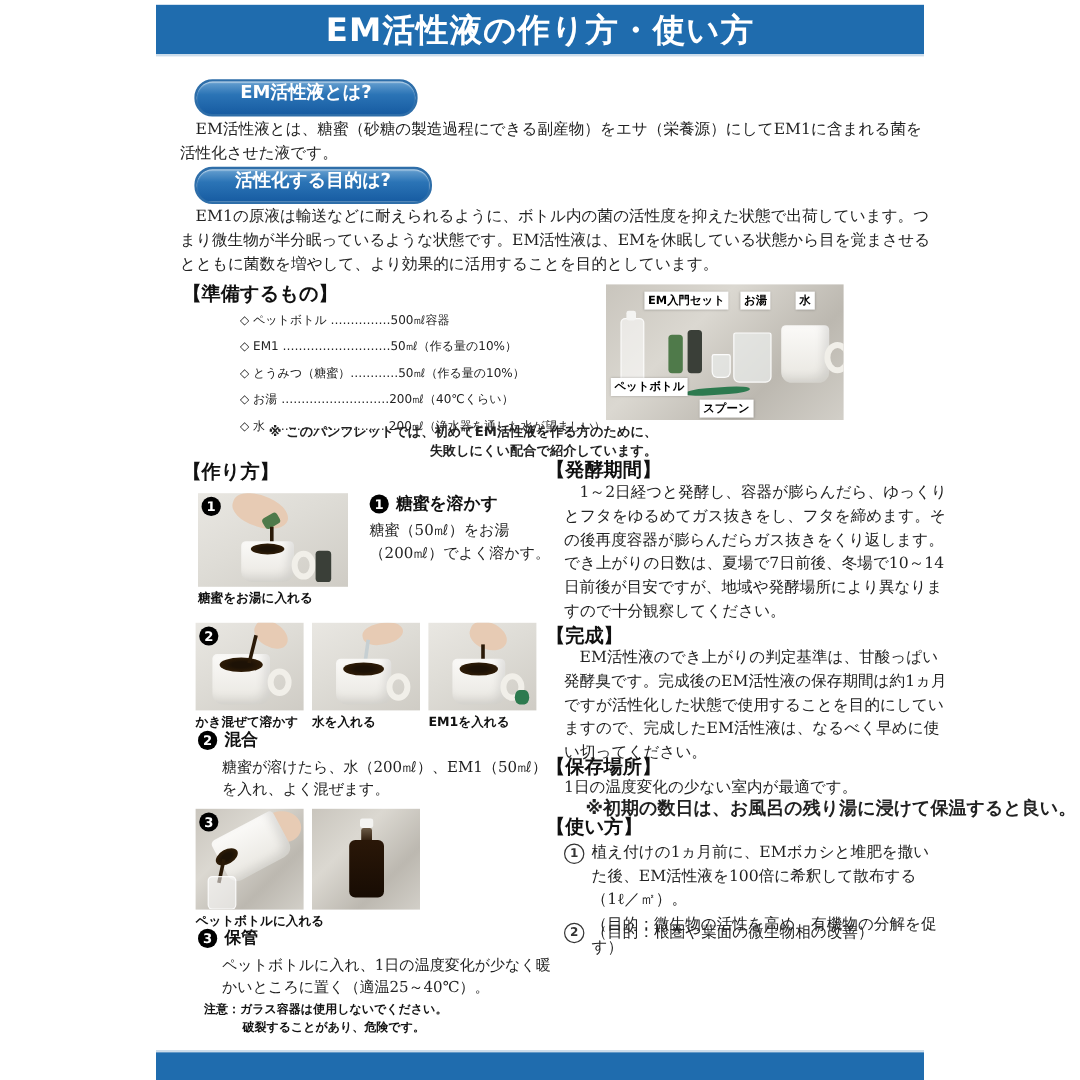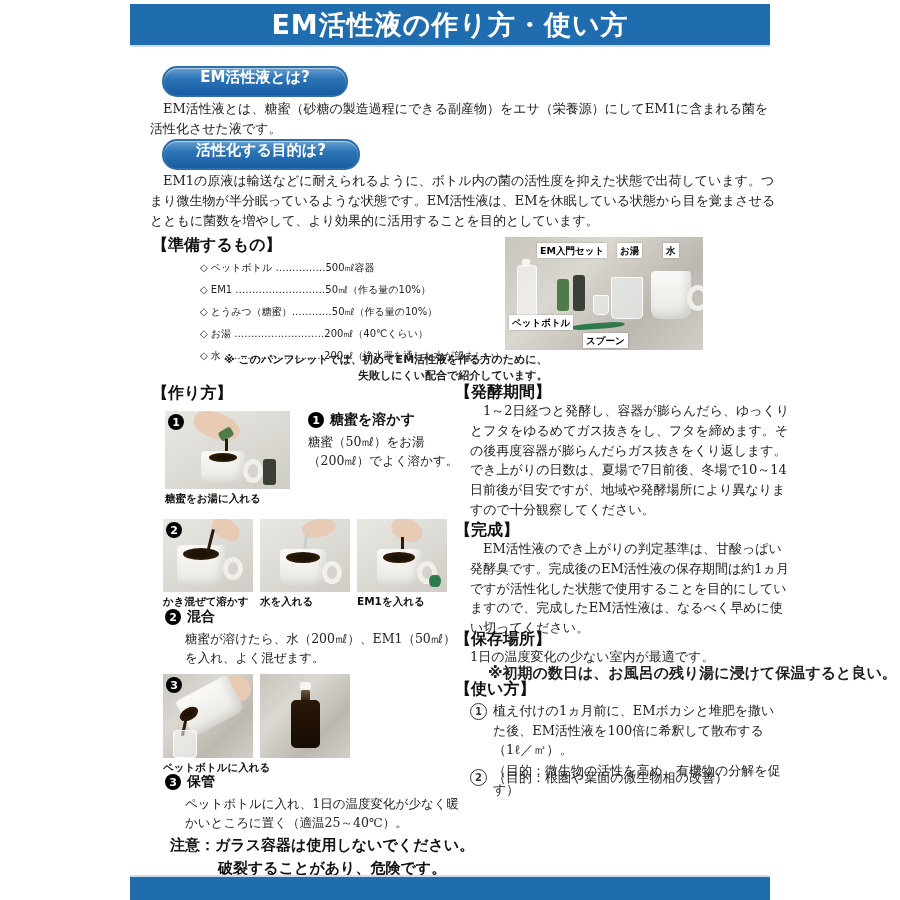--- a/index.html
+++ b/index.html
@@ -86,21 +86,21 @@
   #step2-row{left:163px;top:519px;display:flex;gap:7px;}
   #step2-row .ph{width:90px;height:73px;}
   #step2-row .cell{width:90px;}
   #step2-txt{left:165px;top:608px;width:296px;}
   #step2-txt .step-b{margin-left:20px;}
   #step3-row{left:163px;top:674px;width:187px;}
   #step3-row .pr{display:flex;gap:7px;}
   #step3-row .ph{width:90px;height:84px;}
   #step3-txt{left:165px;top:773px;width:300px;}
   #step3-txt .step-b{margin-left:20px;}
-  #warn{left:170px;top:834px;font-size:15px;font-weight:bold;line-height:1.5;color:#111;}
+  #warn{left:170px;top:834px;font-size:10px;font-weight:bold;line-height:1.5;color:#111;}
   #warn .wl2{padding-left:3.2em;}
 
   
   #ferm-h{left:455px;top:382px;}
   #ferm-b{left:470px;top:401px;width:320px;}
   #done-h{left:455px;top:520px;}
   #done-b{left:470px;top:539px;width:320px;}
   #stor-h{left:455px;top:629px;}
   #stor-b{left:470px;top:647px;width:320px;}
   #stor-n{left:488px;top:664px;font-size:15px;font-weight:bold;}

